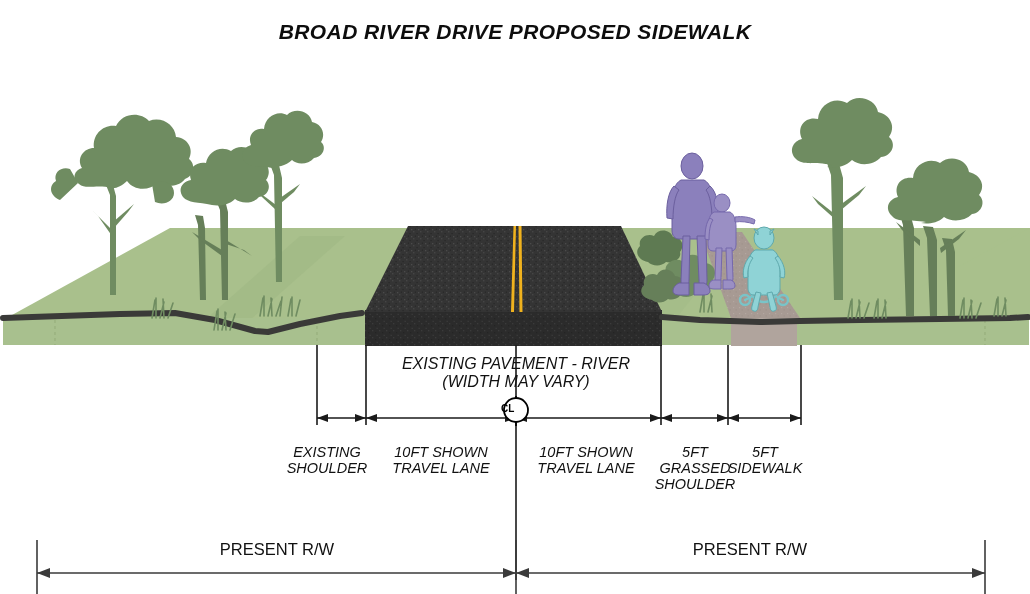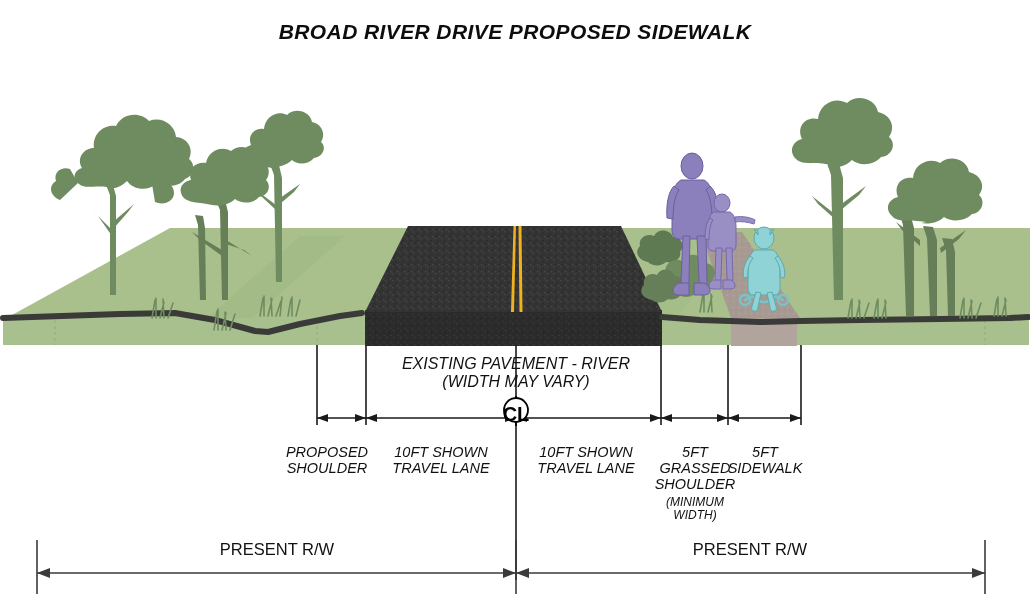--- a/index.html
+++ b/index.html
@@ -51,23 +51,22 @@
     font-family:"Liberation Sans", sans-serif;
     font-size:16.5px;
     color:#111;
     text-align:center;
     white-space:nowrap;
   }
   .cltext {
     position:absolute;
     font-family:"Liberation Sans", sans-serif;
     font-weight:bold;
-    font-size:20px;
+    font-size:10px;
     color:#000;
-    text-align:center;
     white-space:nowrap;
   }
 </style>
 </head>
 <body>
 
 <div id="stage">
 
   <svg width="1030" height="594" viewBox="0 0 1030 594">
     <defs>
@@ -316,35 +315,33 @@
       <polygon points="516,573 529,568 529,578"></polygon>
       <polygon points="985,573 972,568 972,578"></polygon>
     </g>
   </svg>
 
   <div class="title">BROAD RIVER DRIVE PROPOSED SIDEWALK</div>
 
   <div class="pavelabel" style="left:366px; top:355px; width:300px;">EXISTING PAVEMENT - RIVER
 (WIDTH MAY VARY)</div>
 
-  <div class="dimlabel" style="left:272px; top:444px; width:110px;">PROPOSED
+  <div class="dimlabel" style="left:272px; top:444px; width:110px;">EXISTING
 SHOULDER</div>
 
   <div class="dimlabel" style="left:376px; top:444px; width:130px;">10FT  SHOWN
 TRAVEL LANE</div>
 
   <div class="dimlabel" style="left:521px; top:444px; width:130px;">10FT  SHOWN
 TRAVEL LANE</div>
 
   <div class="dimlabel" style="left:640px; top:444px; width:110px;">5FT
 GRASSED
 SHOULDER</div>
 
-  <div class="dimlabel small" style="left:640px; top:496px; width:110px;">(MINIMUM
-WIDTH)</div>
 
   <div class="dimlabel" style="left:710px; top:444px; width:110px;">5FT
 SIDEWALK</div>
 
   <div class="rwlabel" style="left:137px; top:540px; width:280px;">PRESENT  R/W</div>
 
   <div class="rwlabel" style="left:610px; top:540px; width:280px;">PRESENT R/W</div>
 
   <div class="cltext" style="left:501px; top:403px; width:30px;">CL</div>
 

